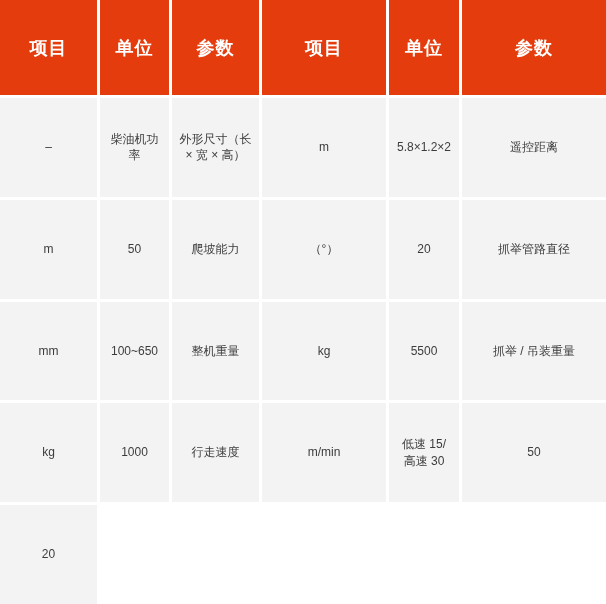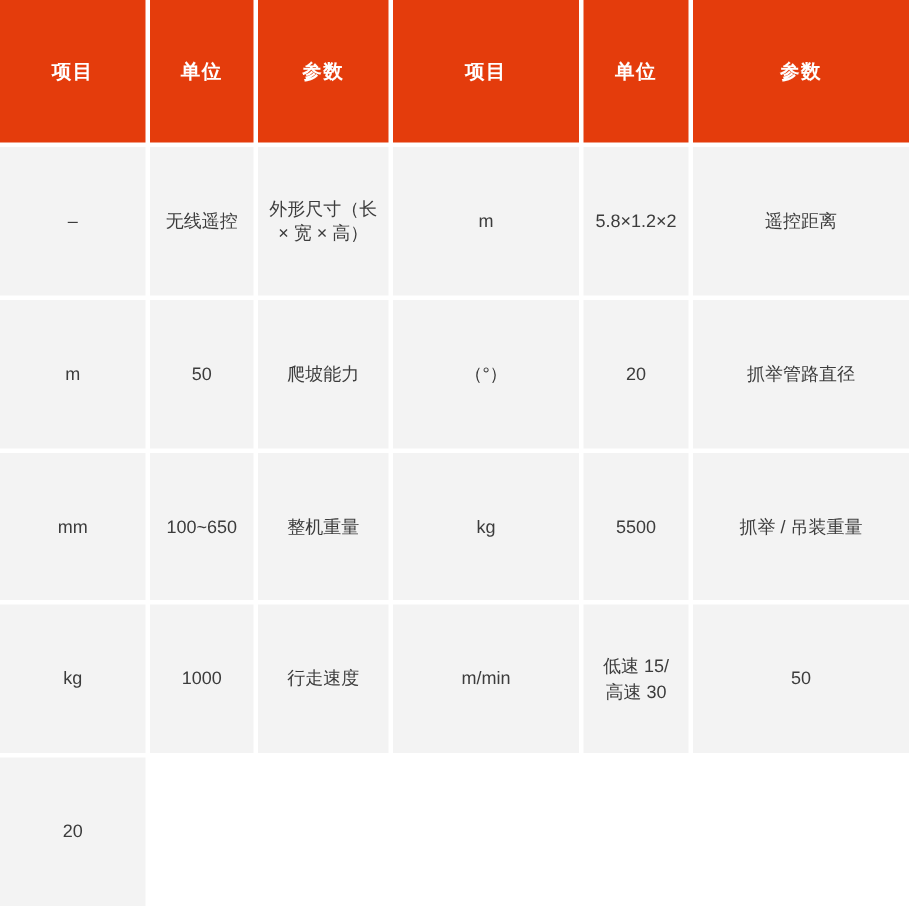--- a/index.html
+++ b/index.html
@@ -23,21 +23,21 @@
     align-items: center;
     justify-content: center;
     text-align: center;
     box-sizing: border-box;
     padding: 4px 6px;
     overflow: hidden;
   }
   .cell.header {
     background: #e43c0c;
     color: #ffffff;
-    font-size: 13px;
+    font-size: 18px;
     font-weight: bold;
     letter-spacing: 1px;
     font-family: Liberation Serif, serif;
   }
   .cell.body {
     background: #f3f3f3;
     color: #3c3c3c;
     font-size: 12px;
     line-height: 1.4;
   }
@@ -48,21 +48,21 @@
 <div class="spec-table">
 
   <div class="cell header">项目</div>
   <div class="cell header">单位</div>
   <div class="cell header">参数</div>
   <div class="cell header">项目</div>
   <div class="cell header">单位</div>
   <div class="cell header">参数</div>
 
   <div class="cell body">–</div>
-  <div class="cell body">无线遥控</div>
+  <div class="cell body">柴油机功率</div>
   <div class="cell body">外形尺寸（长 × 宽 × 高）</div>
   <div class="cell body">m</div>
   <div class="cell body">5.8×1.2×2</div>
 
   <div class="cell body">遥控距离</div>
   <div class="cell body">m</div>
   <div class="cell body">50</div>
   <div class="cell body">爬坡能力</div>
   <div class="cell body">（°）</div>
   <div class="cell body">20</div>

